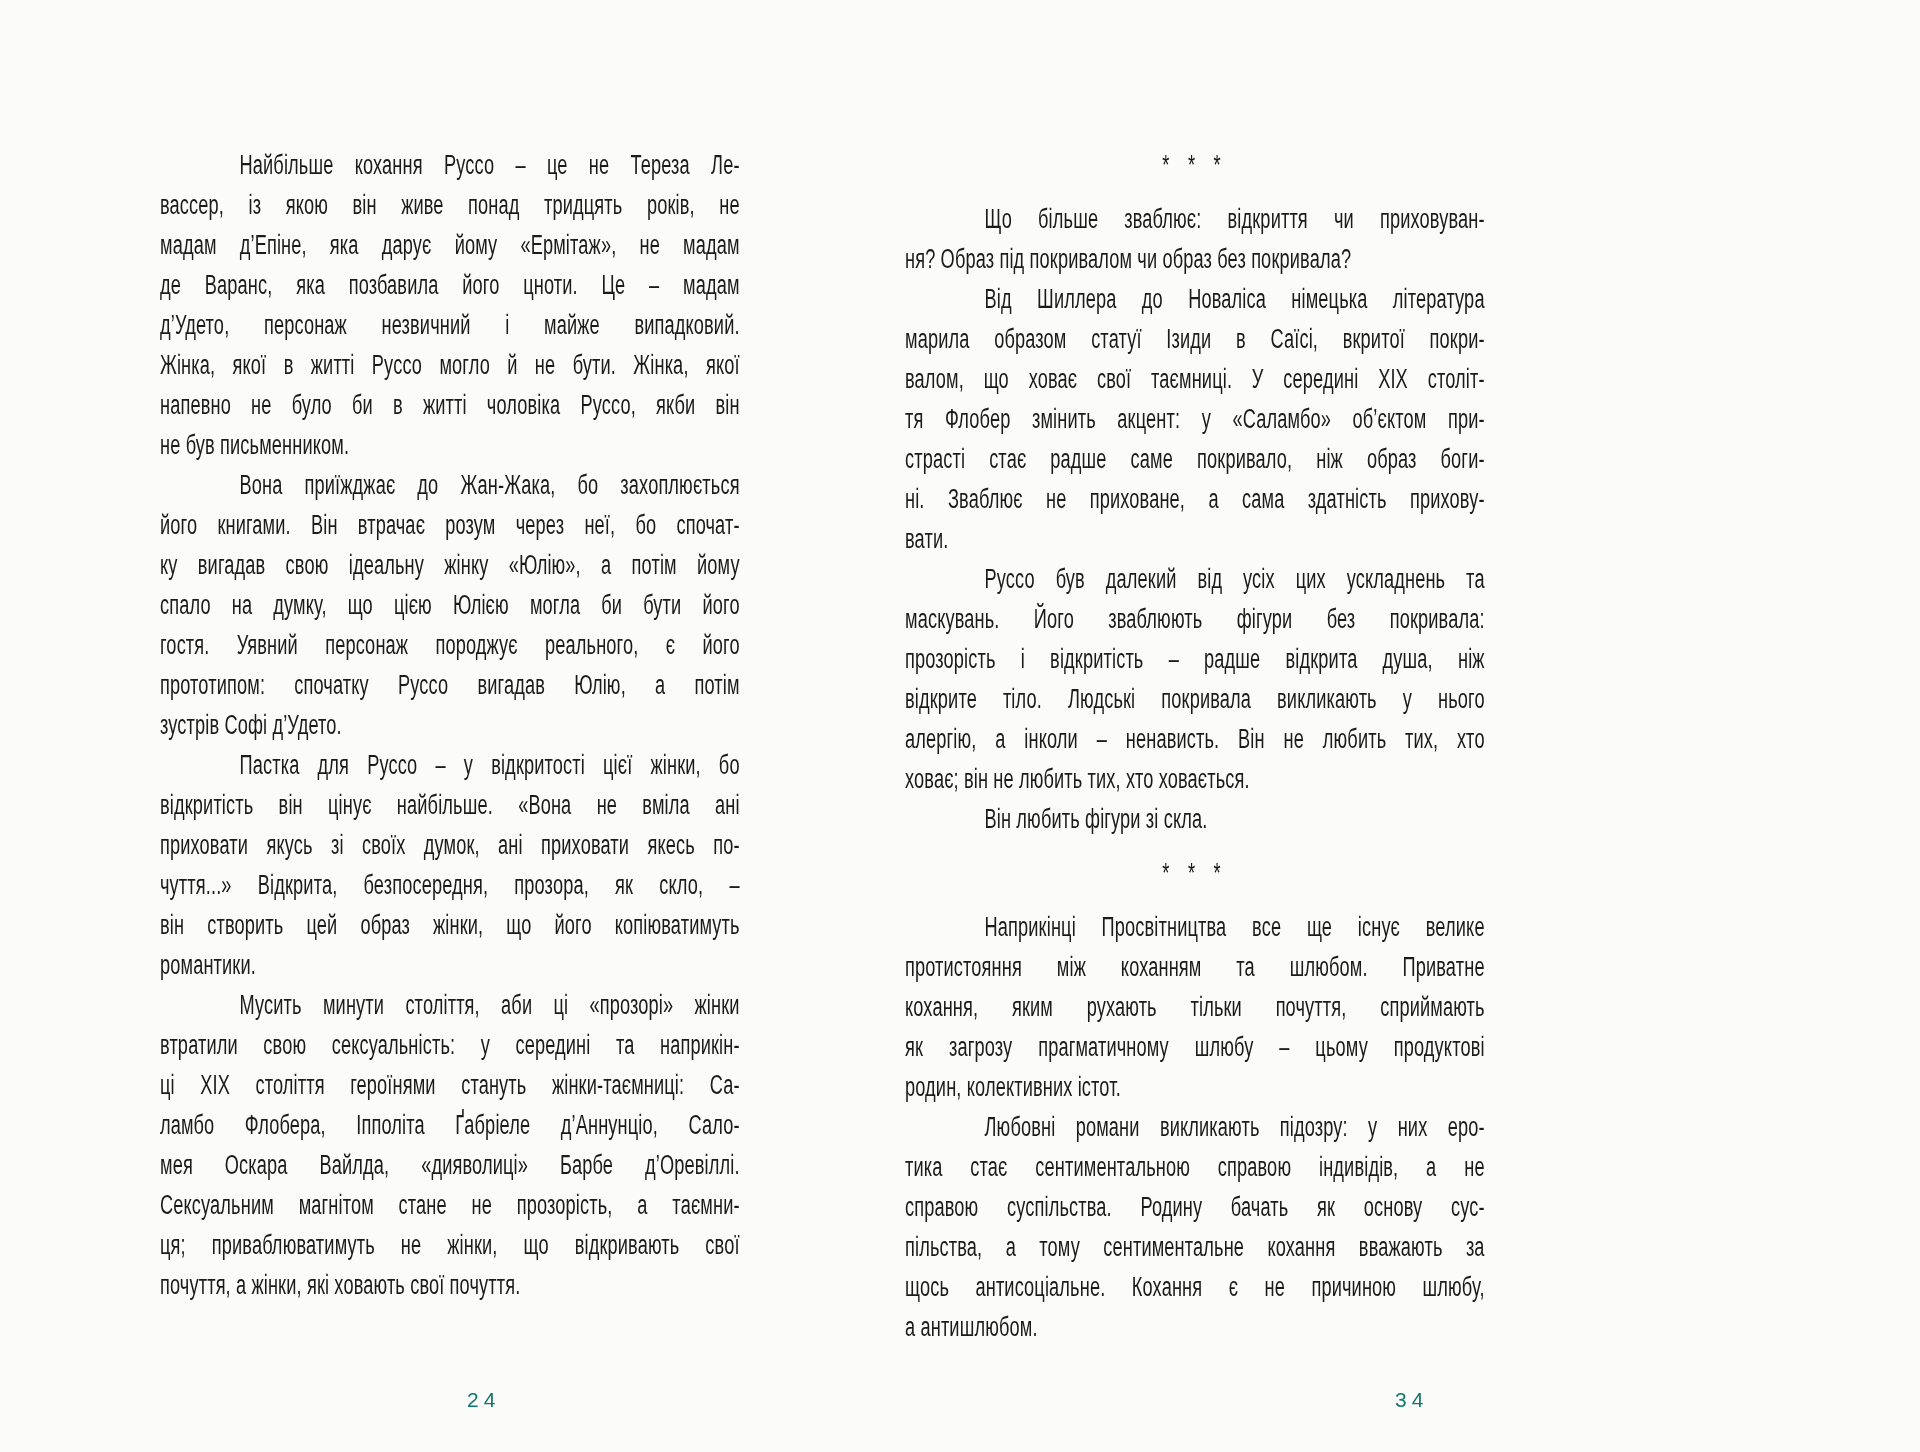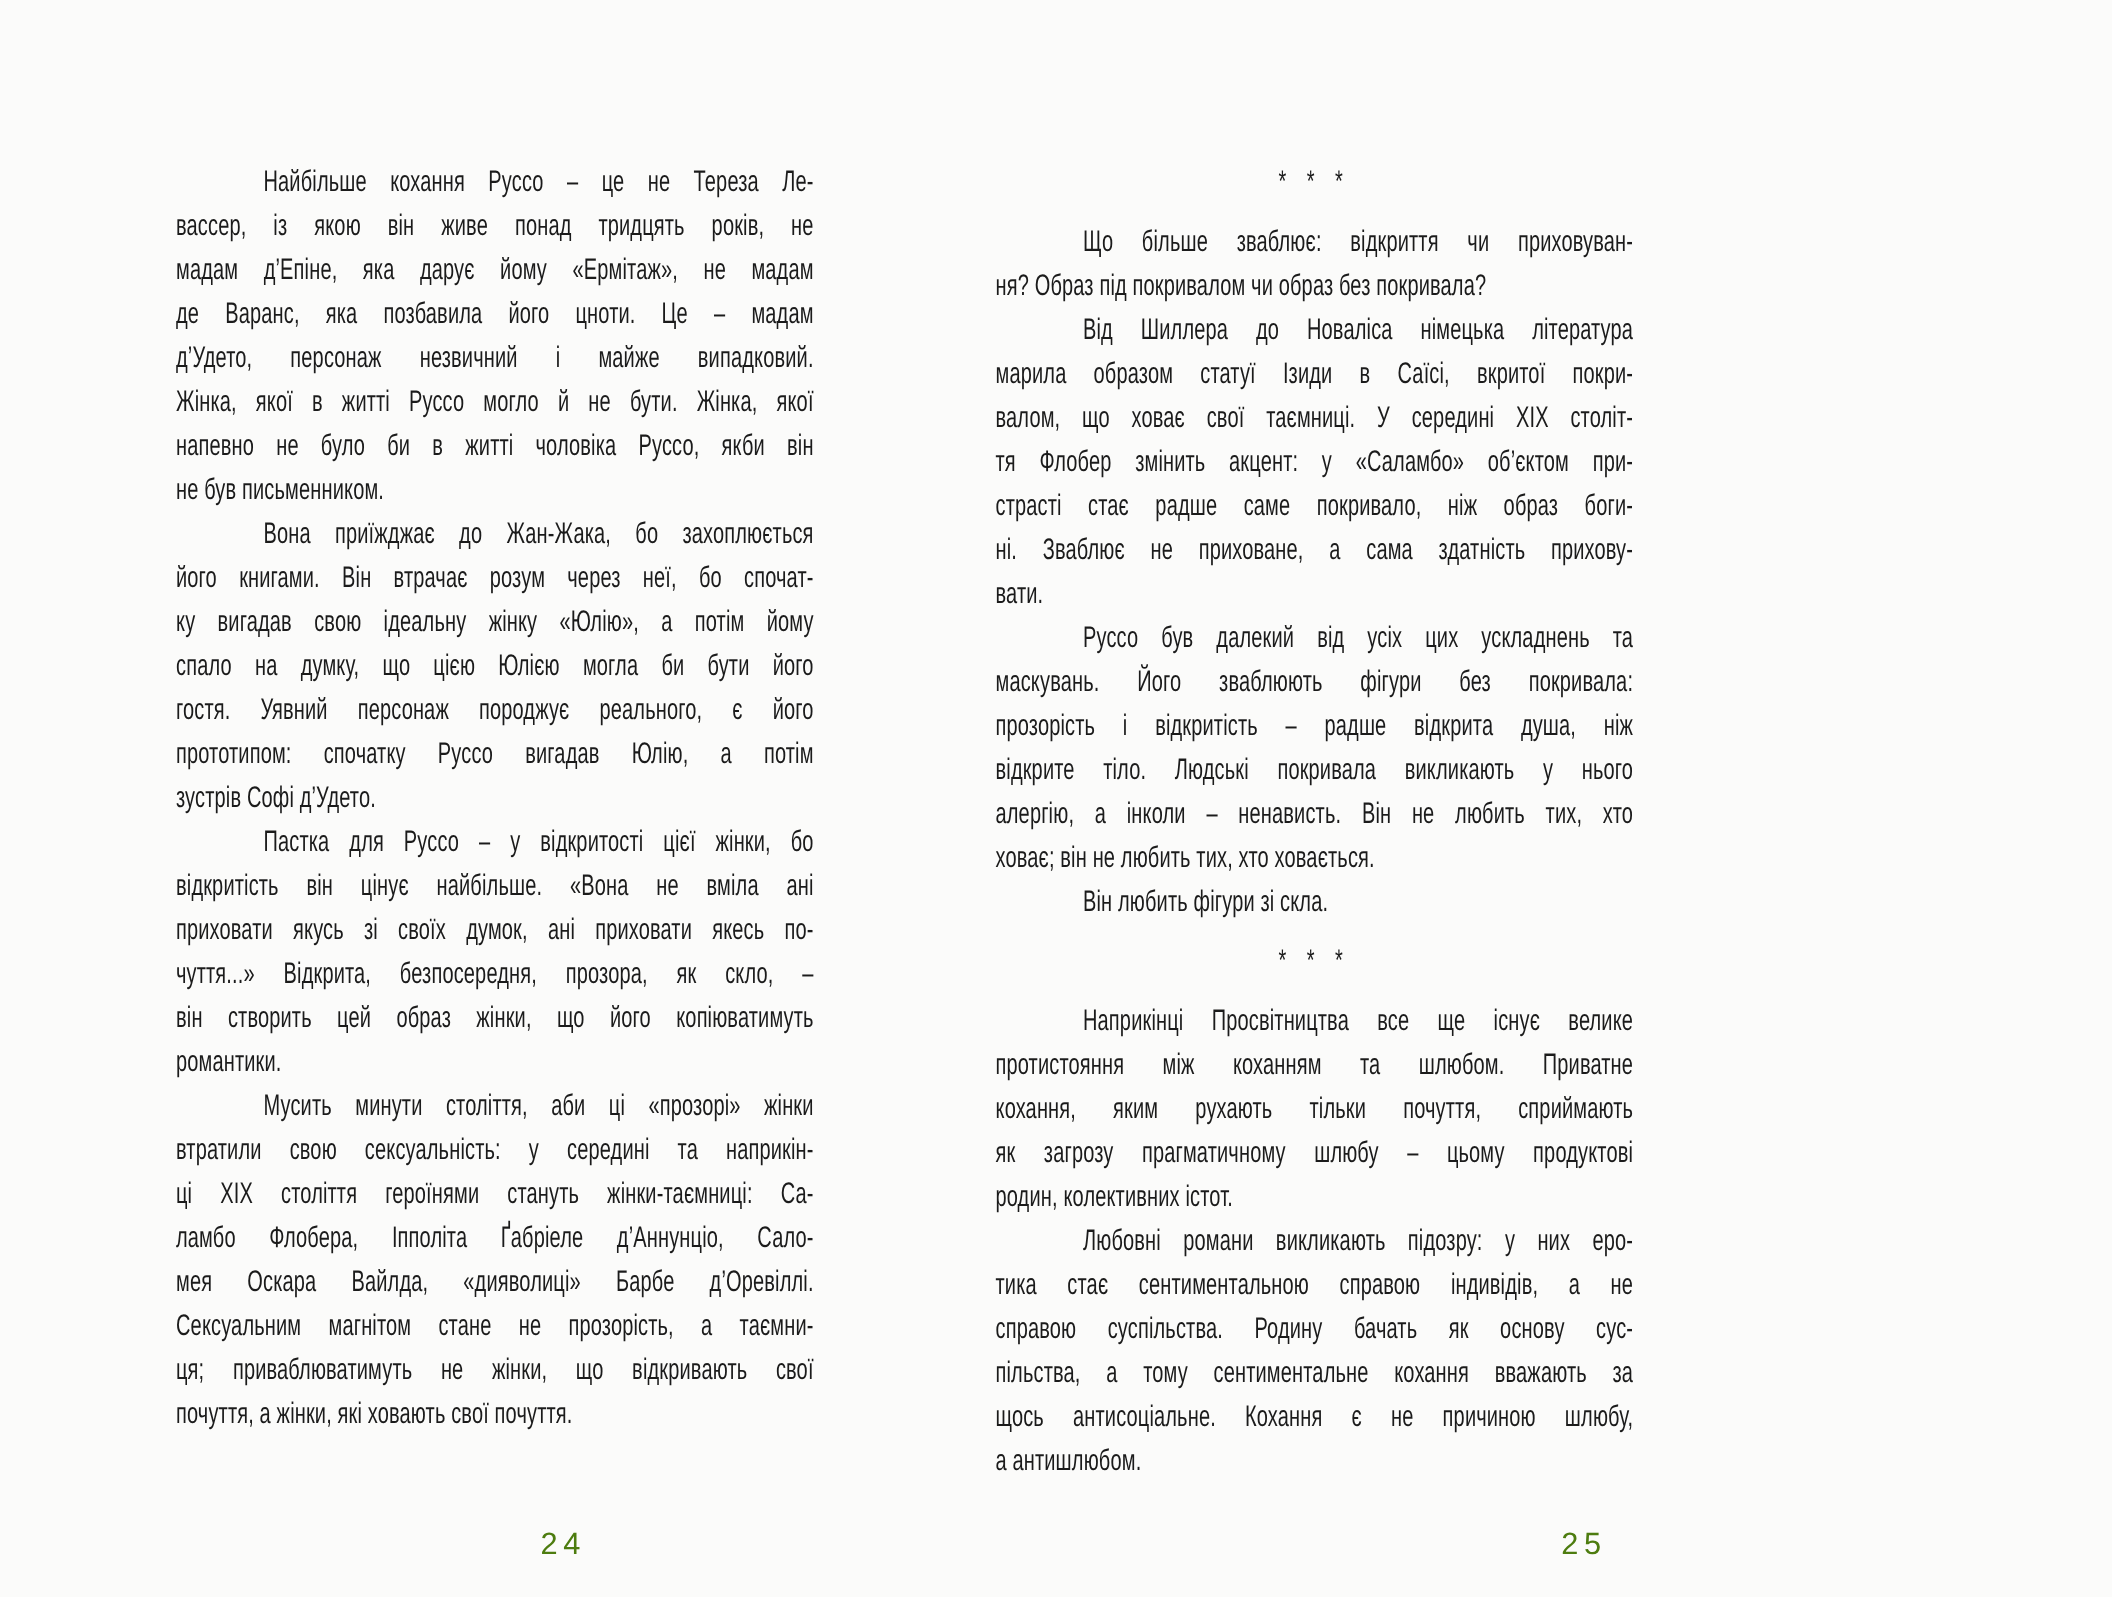--- a/index.html
+++ b/index.html
@@ -52,24 +52,23 @@
     letter-spacing: 10px;
     font-size: 27px;
     margin-bottom: 14px;
   }
   .paragraph + .separator { margin-top: 14px; }
 
   .page-number {
     position: absolute;
     top: 1348px;
     width: 90px;
-    text-align: center;
-    font-size: 28px;
+    font-size: 21px;
     letter-spacing: 5px;
-    color: #4d7c0f;
+    color: #0f766e;
   }
   .pn-left  { left: 467px; }
   .pn-right { left: 1395px; }
 </style>
 </head>
 <body>
 
 <div class="spread">
 
   <div class="text-column col-left" id="left-column">
@@ -151,15 +150,15 @@
         <div class="line">тика стає сентиментальною справою індивідів, а не</div>
         <div class="line">справою суспільства. Родину бачать як основу сус-</div>
         <div class="line">пільства, а тому сентиментальне кохання вважають за</div>
         <div class="line">щось антисоціальне. Кохання є не причиною шлюбу,</div>
         <div class="line last">а антишлюбом.</div>
       </div>
     </div>
 
   <div class="page-number pn-left">24</div>
 
-  <div class="page-number pn-right">25</div>
+  <div class="page-number pn-right">34</div>
 
 </div>
 
 </body></html>

